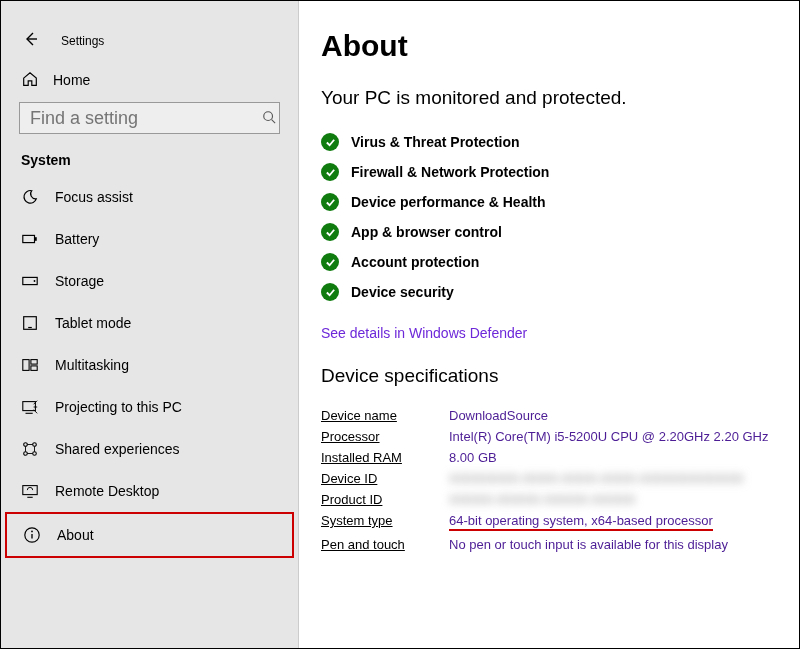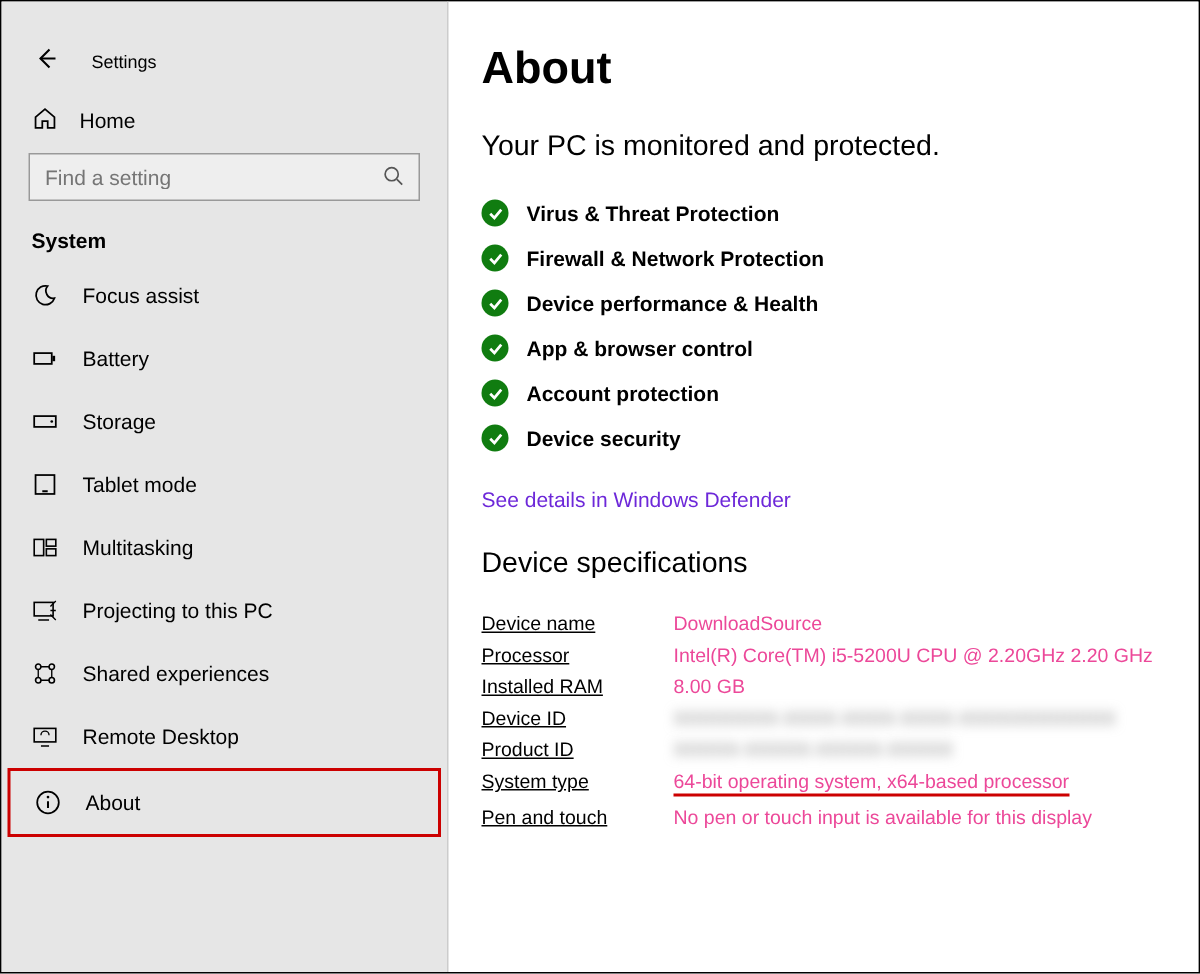--- a/index.html
+++ b/index.html
@@ -48,21 +48,21 @@
       height: 32px;
       display: flex;
       align-items: center;
       padding: 0 10px;
     }
     .search-input {
       flex: 1;
       border: none;
       background: transparent;
       outline: none;
-      font-size: 14px;
+      font-size: 18px;
       color: #666;
     }
     .search-icon { color: #555; }
     .section-title {
       font-weight: 600;
       font-size: 14px;
       padding: 0 20px 8px 20px;
     }
     .nav-list { list-style: none; }
     .nav-item {
@@ -126,21 +126,21 @@
       display: inline-block;
     }
     .spec-heading {
       font-size: 19px;
       font-weight: 400;
       margin-bottom: 18px;
     }
     .spec-table { width: 100%; }
     .spec-row { display: flex; padding: 3px 0; font-size: 13px; }
     .spec-label { width: 128px; flex-shrink: 0; text-decoration: underline; }
-    .spec-value { color: #ec4899; flex: 1; }
+    .spec-value { color: #4c1d95; flex: 1; }
     .spec-value.blurred {
       filter: blur(4px);
       color: #888;
     }
     .underlined-red {
       border-bottom: 2px solid #c00;
       padding-bottom: 1px;
       display: inline-block;
     }
   </style>

